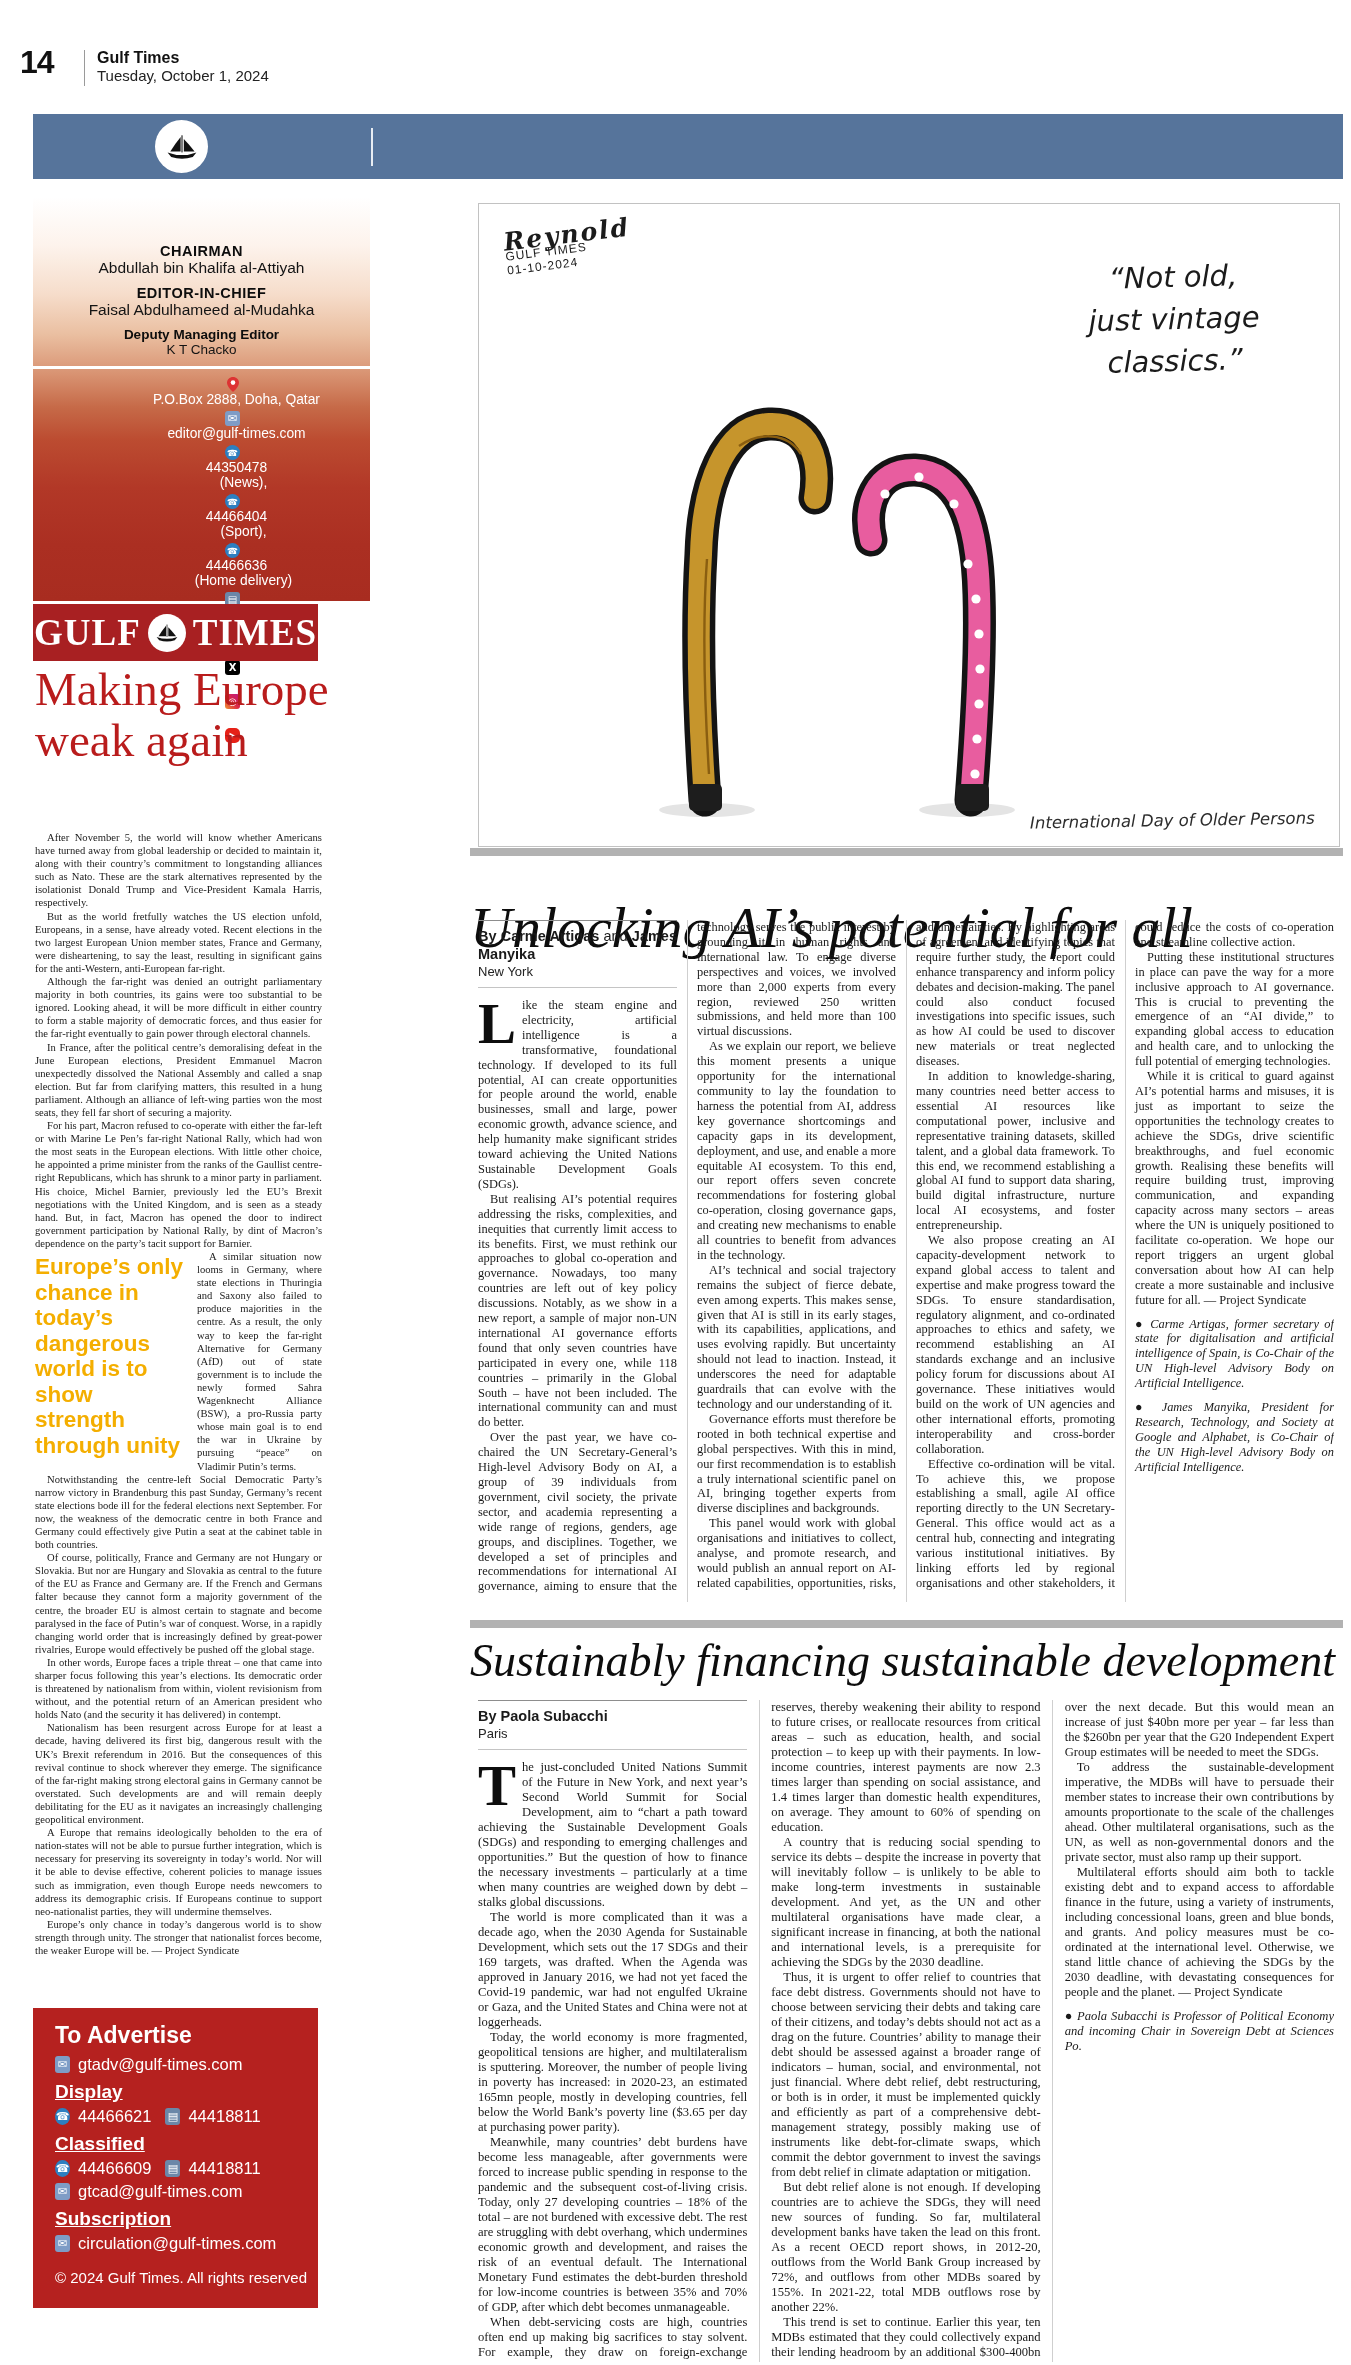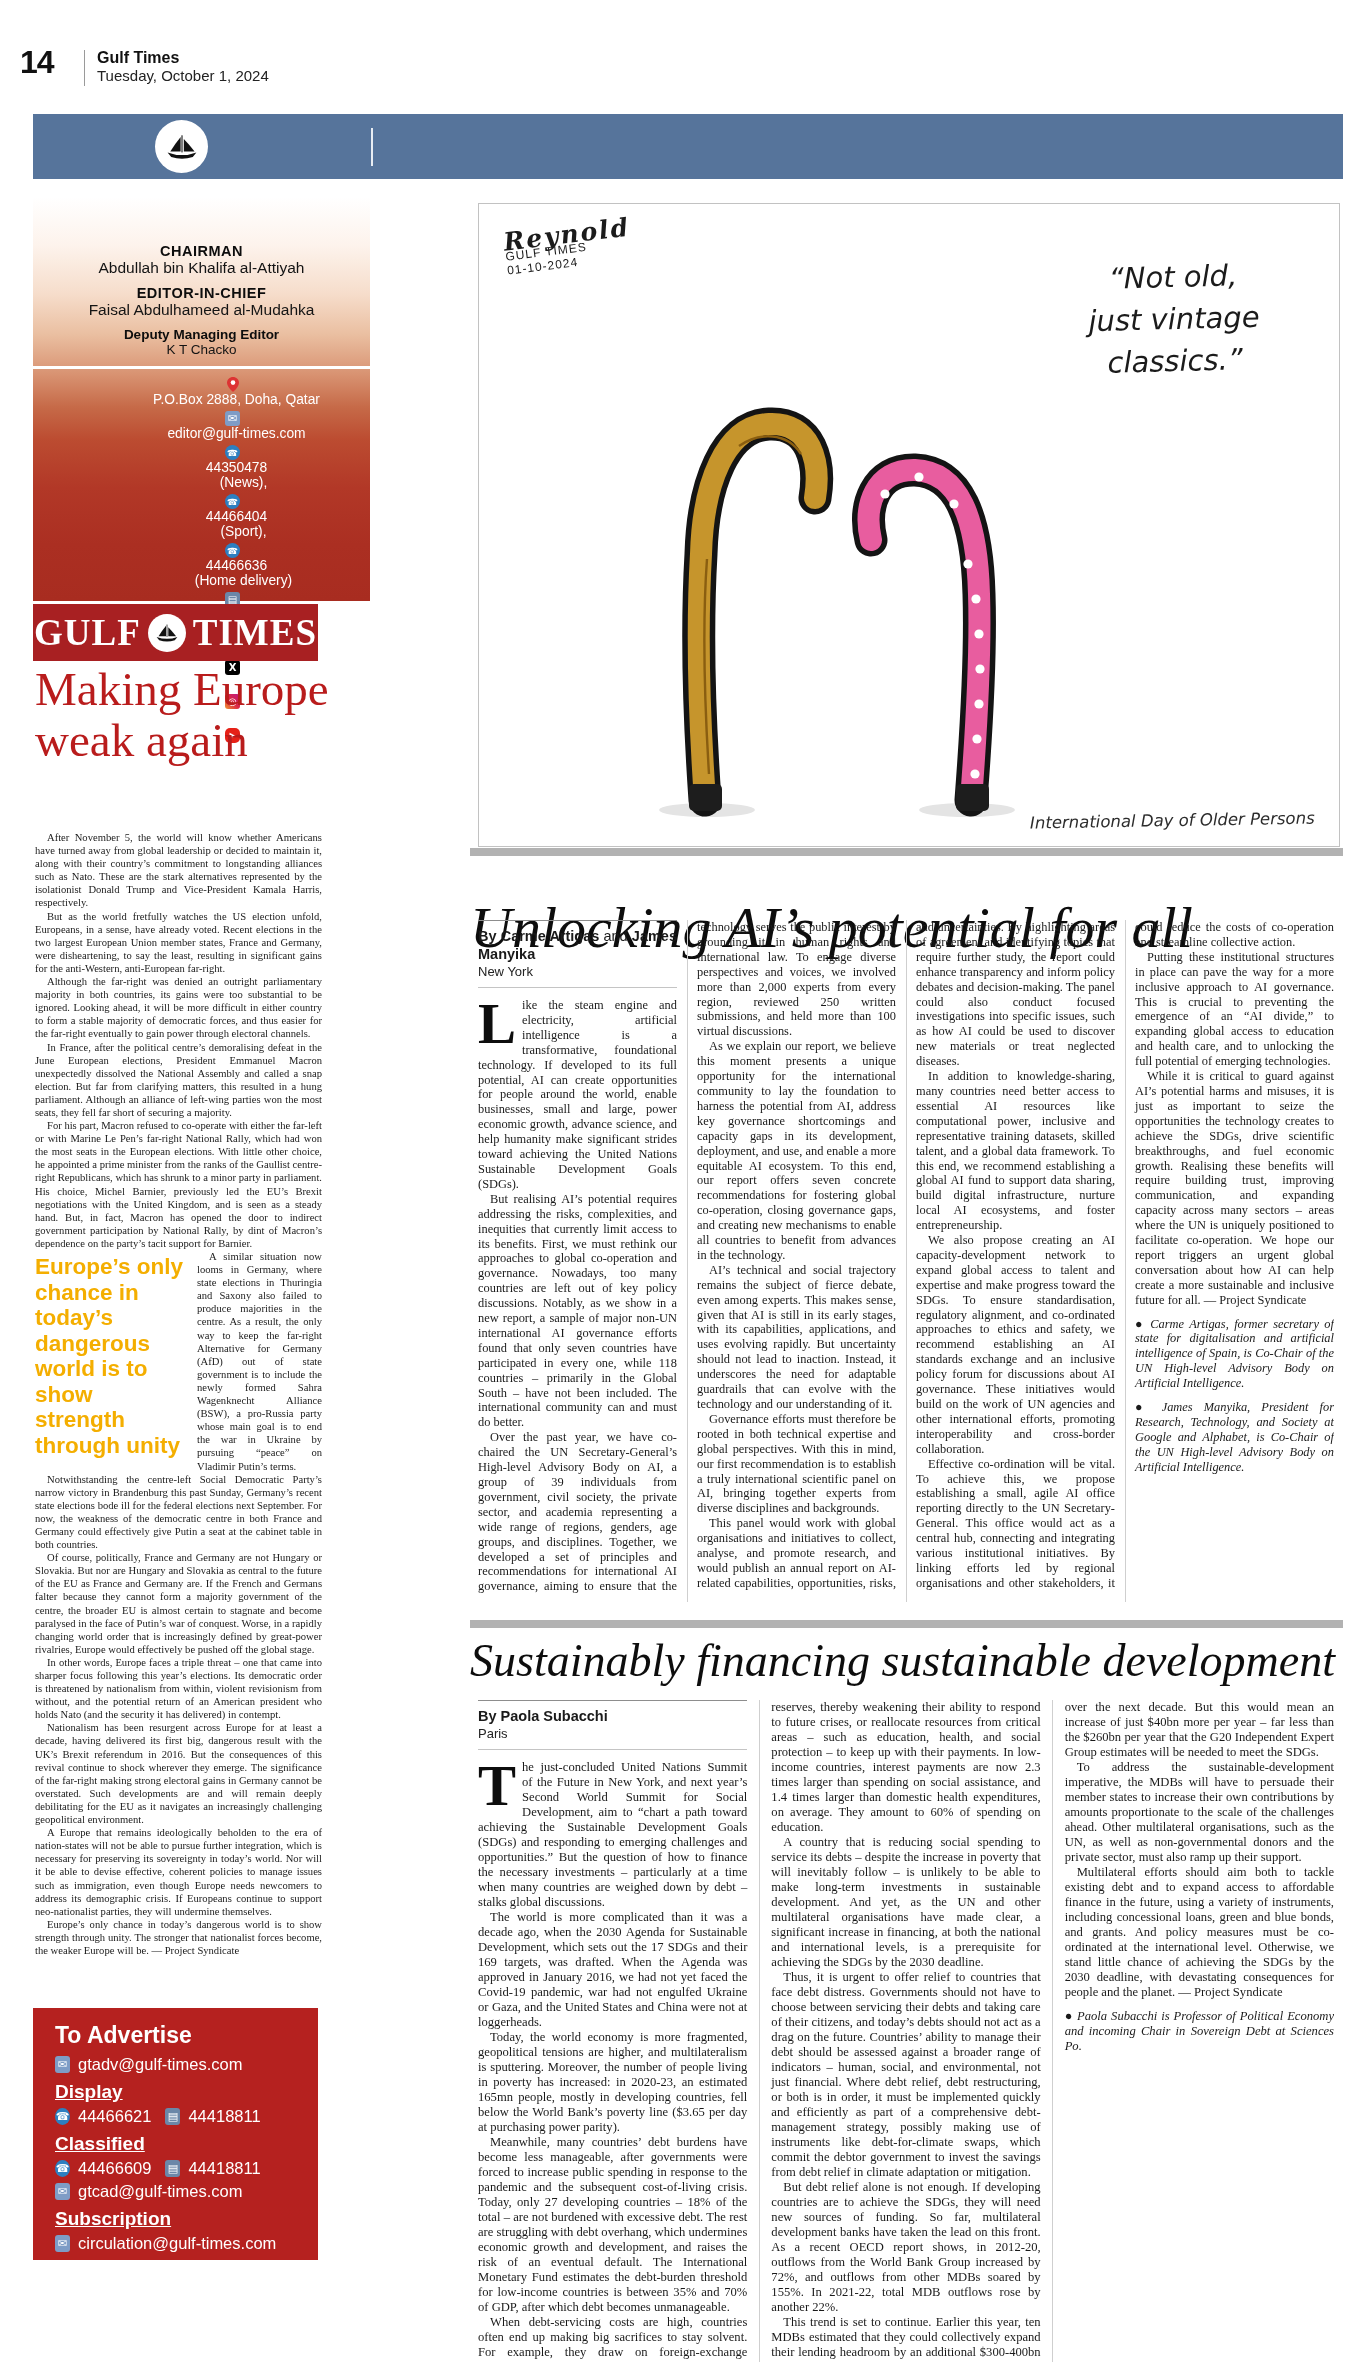--- a/index.html
+++ b/index.html
@@ -80,21 +80,21 @@
      text-align:justify;color:#1a1a1a;position:absolute;overflow:hidden;}
   .ai-cols{left:478px;top:920px;width:856px;height:682px;column-count:4;column-gap:20px;
      font-size:12.4px;line-height:14.9px;}
   .fin-cols{left:478px;top:1700px;width:856px;height:662px;column-count:3;column-gap:24px;
      font-size:12.6px;line-height:15px;}
   .lead{text-indent:0 !important;}
   .dropcap{float:left;font-weight:bold;font-size:57px;line-height:46px;padding:3px 6px 0 0;
      font-family:"Liberation Serif",serif;color:#0d0d0d;}
   .bio{font-style:italic;margin-top:9px !important;text-indent:0 !important;}
   
-  .adbox{position:absolute;left:33px;top:2008px;width:285px;height:252px;background:#b5211f;color:#fff;
+  .adbox{position:absolute;left:33px;top:2008px;width:285px;height:300px;background:#b5211f;color:#fff;
      padding:14px 0 0 22px;box-sizing:border-box;}
   .adbox .t{font-size:23px;font-weight:bold;margin-bottom:6px;}
   .adrow{display:flex;align-items:center;font-size:16.5px;margin:4px 0;}
   .adrow .gap{width:14px;}
   .adlabel{font-size:19px;font-weight:bold;margin-top:7px;text-decoration:underline;}
   .adcopy{font-size:15px;margin-top:16px;}
   .adbox .ic{width:17px;height:17px;font-size:11px;}
 </style>
 </head>
 <body>

